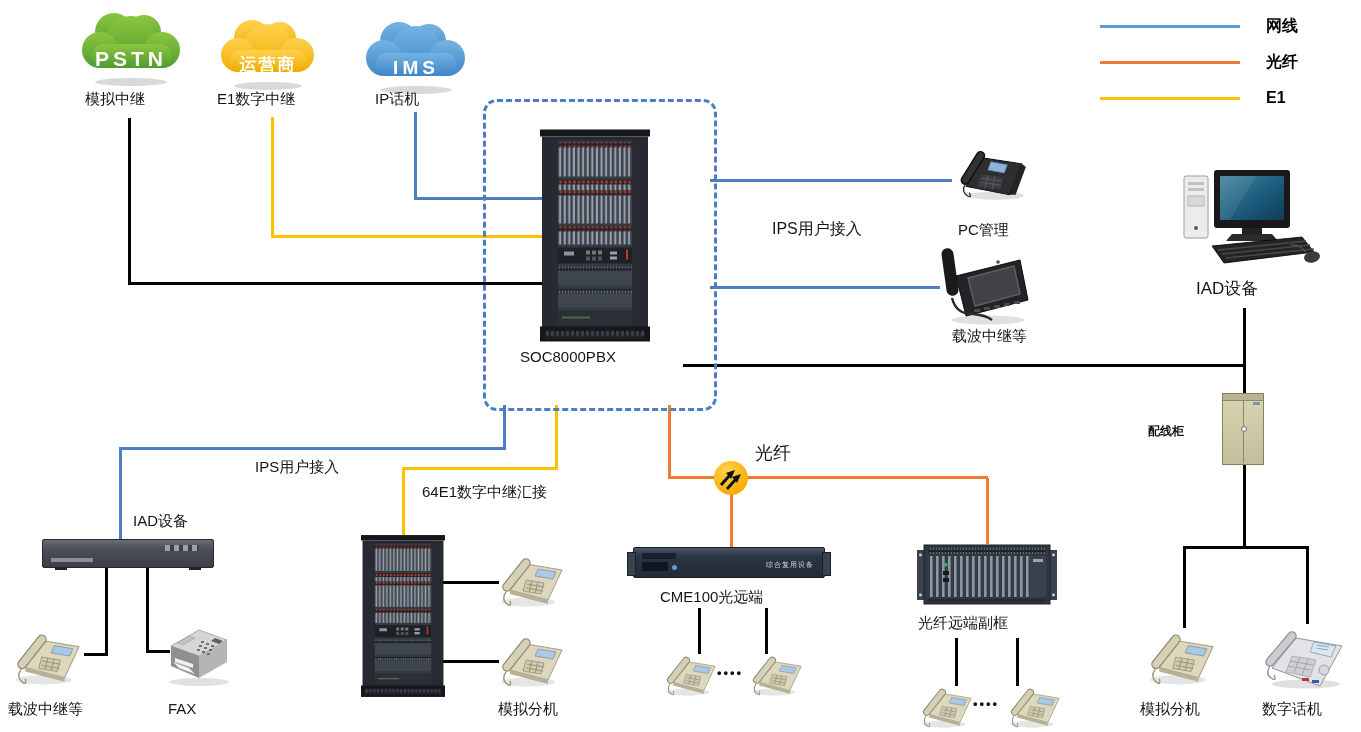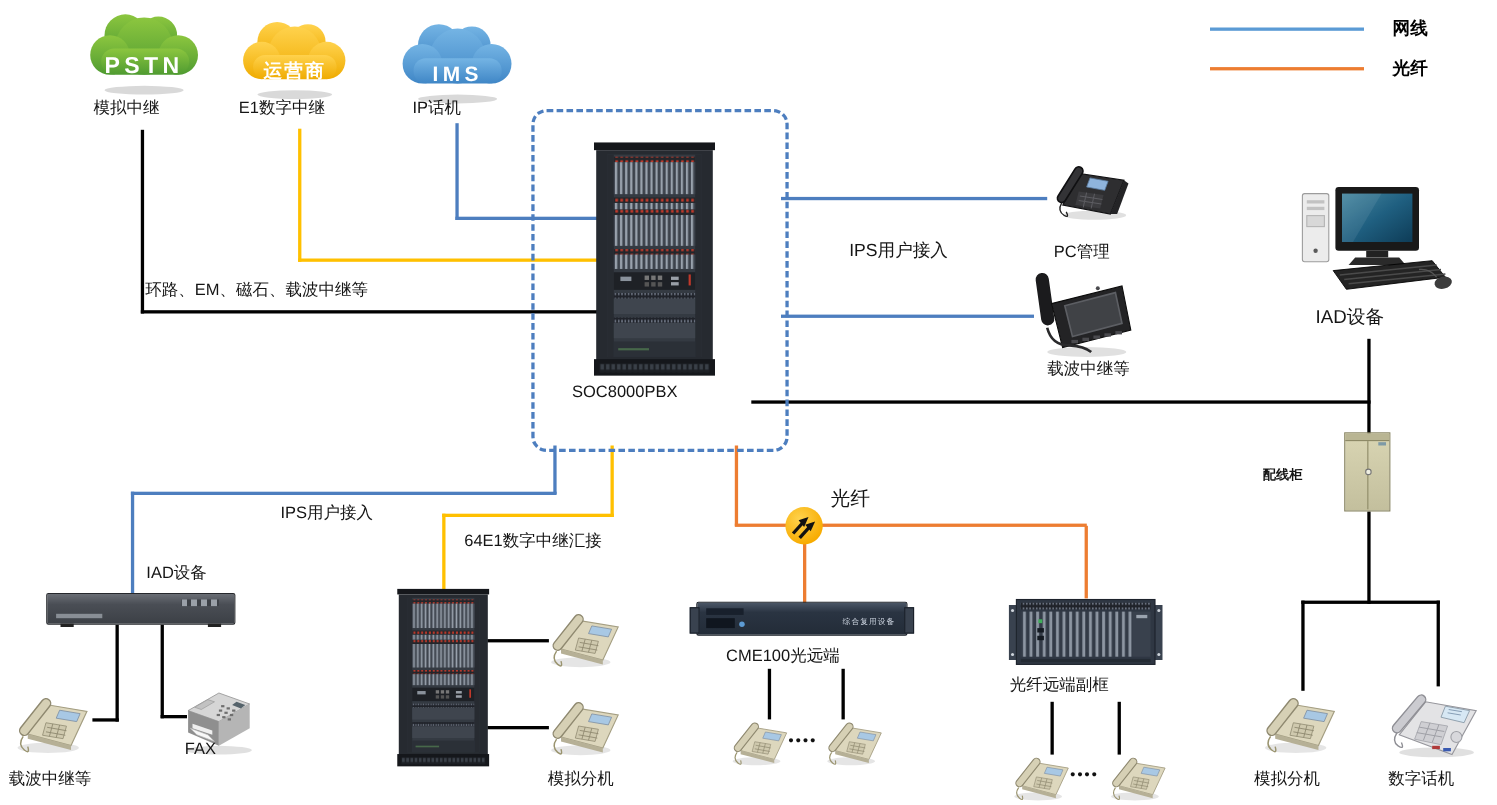--- a/index.html
+++ b/index.html
@@ -226,20 +226,24 @@
 
   <div class="legend">
     <div class="row">
       <div class="bar" style="background:#5B9BD5"></div>
       <div class="t">网线</div>
     </div>
     <div class="row">
       <div class="bar" style="background:#ED7D31"></div>
       <div class="t">光纤</div>
     </div>
+    <div class="row">
+      <div class="bar" style="background:#FFC000"></div>
+      <div class="t">E1</div>
+    </div>
   </div>
 
   <div class="ln c-tel" style="left:128px;top:118px;width:3px;height:167px"></div>
   <div class="ln c-tel" style="left:128px;top:282px;width:417px;height:3px"></div>
   <div class="ln c-e1" style="left:271px;top:117px;width:3px;height:121px"></div>
   <div class="ln c-e1" style="left:271px;top:235px;width:274px;height:3px"></div>
   <div class="ln c-net" style="left:414px;top:112px;width:3px;height:88px"></div>
   <div class="ln c-net" style="left:414px;top:197px;width:131px;height:3px"></div>
 
   <div class="ln c-net" style="left:710px;top:179px;width:242px;height:3px"></div>
@@ -335,21 +339,20 @@
     <text x="62" y="62" text-anchor="middle" fill="#fff" font-size="19" font-weight="bold" letter-spacing="4" font-family="Liberation Sans, sans-serif">IMS</text>
   </svg>
   <div class="lbl" style="left:375px;top:90px;width:80px">IP话机</div>
 
   <div class="dashedbox" style="left:483px;top:99px;width:228px;height:306px"></div>
   <svg style="position:absolute;left:540px;top:129px" width="110" height="213">
     <use href="#sym-rack"></use>
   </svg>
   <div class="lbl" style="left:520px;top:348px;width:150px">SOC8000PBX</div>
 
-  <div class="lbl" style="left:132px;top:255px;width:240px;text-align:left">环路、EM、磁石、载波中继等</div>
   <div class="lbl" style="left:772px;top:219px;width:120px;font-size:16px">IPS用户接入</div>
   <div class="lbl" style="left:255px;top:458px;width:120px">IPS用户接入</div>
   <div class="lbl" style="left:422px;top:483px;width:165px">64E1数字中继汇接</div>
   <div class="lbl" style="left:755px;top:442px;width:52px;font-size:18px">光纤</div>
 
   <svg style="position:absolute;left:958px;top:141px" width="72" height="60">
       <use href="#sym-ipphone"></use>
     </svg>
   <div class="lbl" style="left:958px;top:221px;width:75px">PC管理</div>
 
@@ -387,21 +390,21 @@
     <div class="foot2"></div>
   </div>
   <div class="lbl" style="left:133px;top:512px;width:90px">IAD设备</div>
   <svg style="position:absolute;left:10px;top:626px" width="76" height="60">
       <use href="#sym-analog"></use>
     </svg>
   <div class="lbl" style="left:8px;top:700px;width:90px">载波中继等</div>
   <svg style="position:absolute;left:163px;top:616px" width="72" height="72">
       <use href="#sym-fax"></use>
     </svg>
-  <div class="lbl" style="left:168px;top:672px;width:60px">FAX</div>
+  <div class="lbl" style="left:168px;top:700px;width:60px">FAX</div>
 
   <svg style="position:absolute;left:361px;top:535px" width="84" height="162">
     <use href="#sym-rack"></use>
   </svg>
   <svg style="position:absolute;left:496px;top:550px" width="72" height="58">
       <use href="#sym-analog"></use>
     </svg>
   <svg style="position:absolute;left:496px;top:630px" width="72" height="58">
       <use href="#sym-analog"></use>
     </svg>

